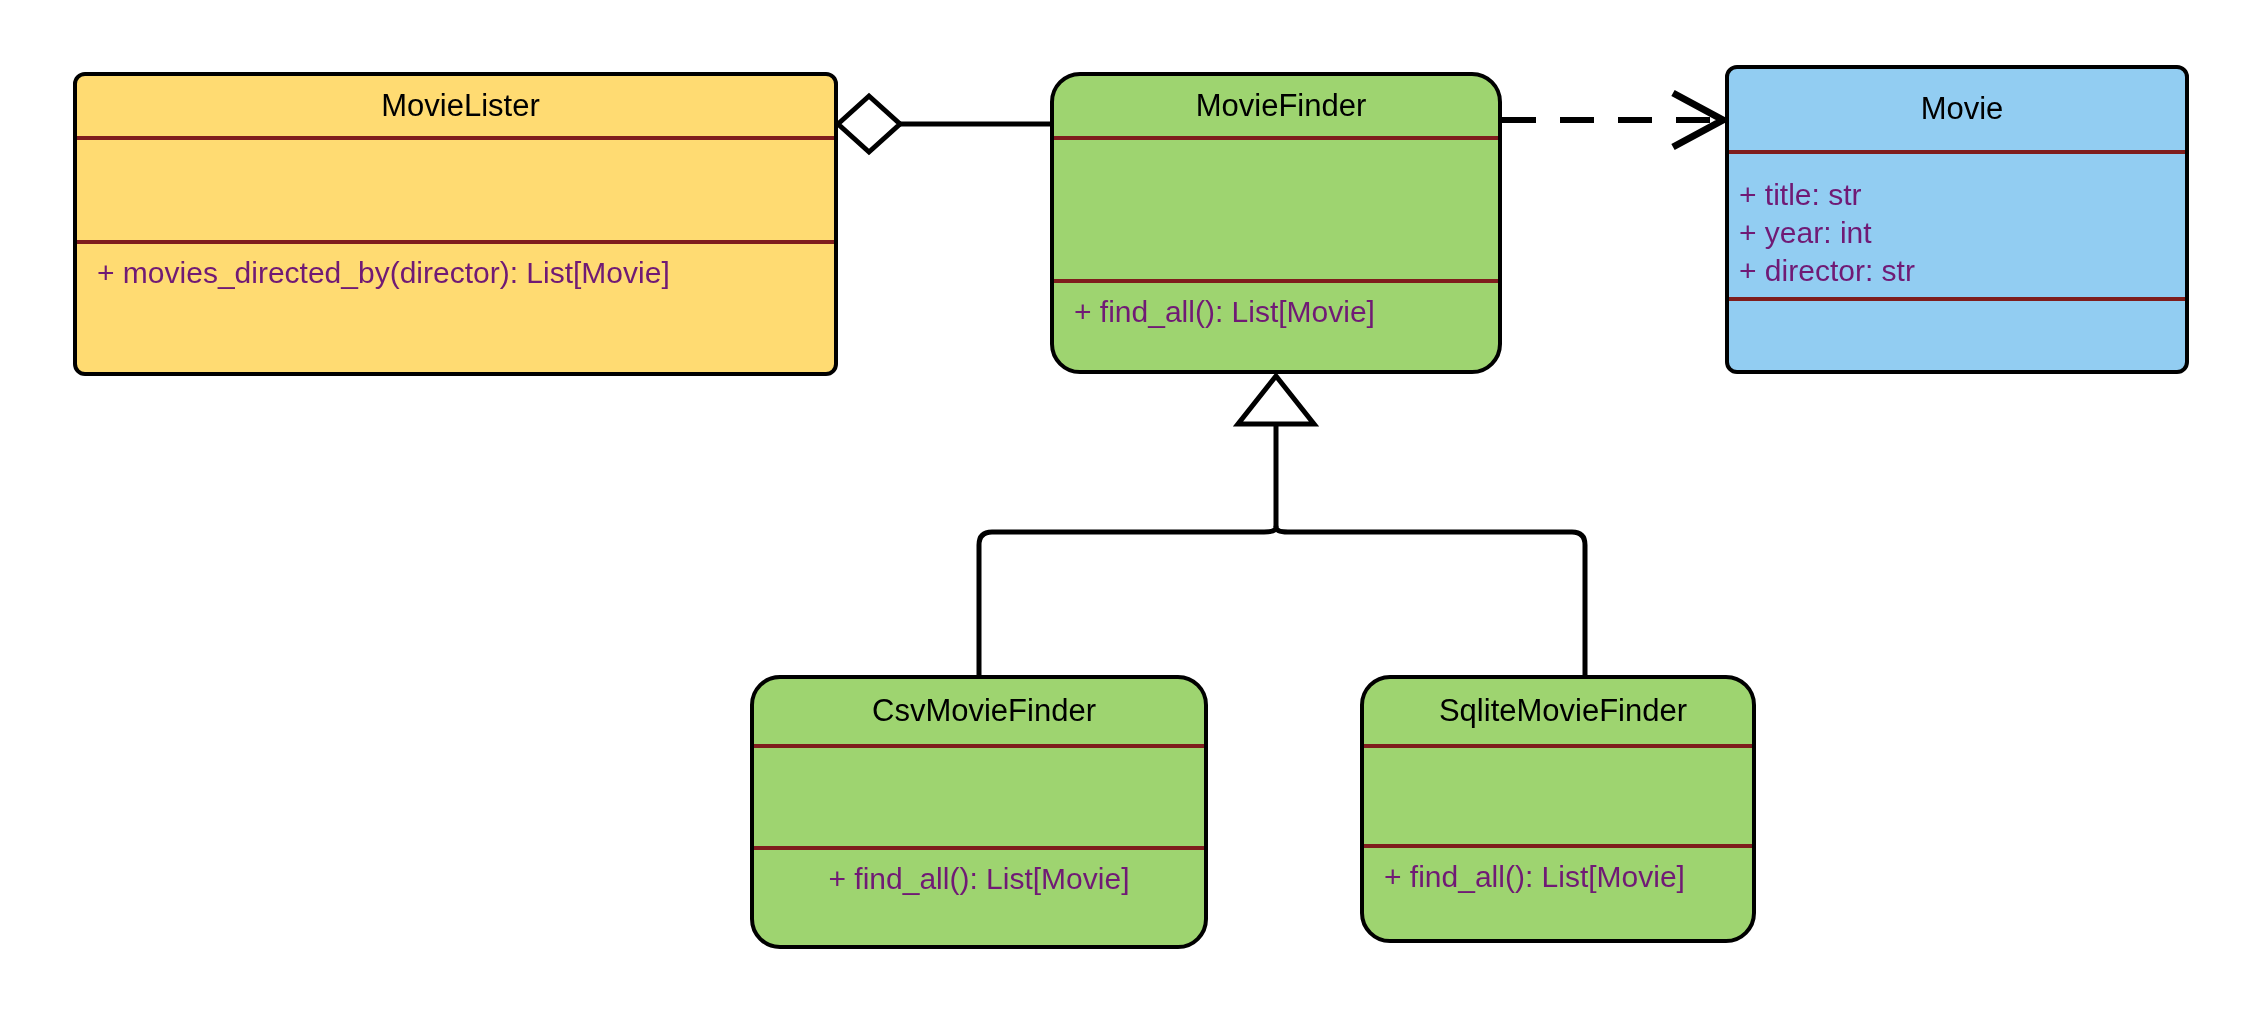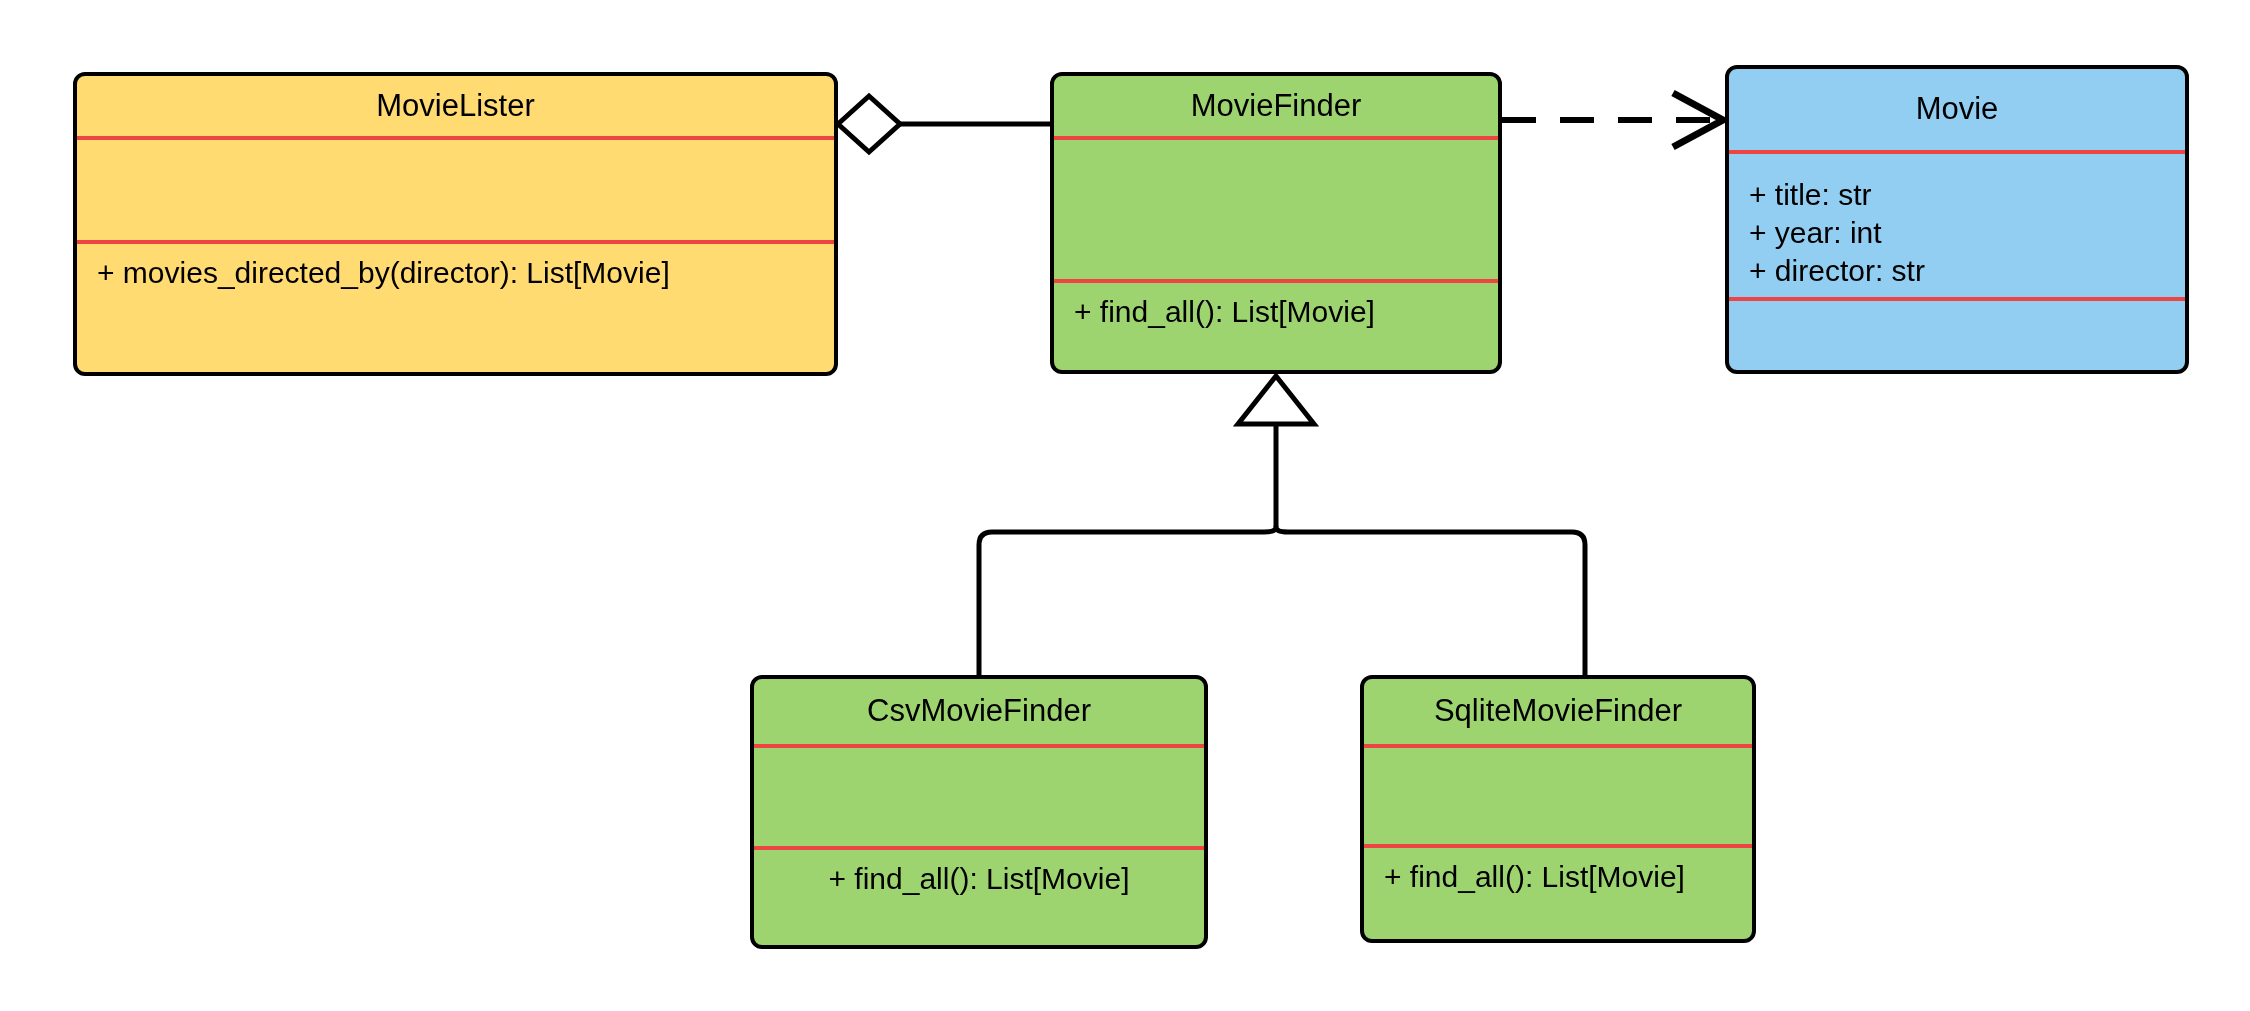--- a/index.html
+++ b/index.html
@@ -34,48 +34,49 @@
     border-radius: 12px;
     overflow: hidden;
     display: flex;
     flex-direction: column;
   }
   .compartment {
     box-sizing: border-box;
     position: relative;
   }
   .compartment.divided {
-    border-bottom: 4px solid #ef4444;
+    border-bottom: 4px solid #7f1d1d;
+    padding-left: 10px;
   }
   .c-name {
     display: flex;
     align-items: center;
     justify-content: center;
   }
   .c-name .class-title {
     font-size: 31px;
     color: #000000;
     line-height: 1.1;
     white-space: nowrap;
   }
   .c-members {
     padding: 10px 20px 4px 20px;
   }
   .member-line {
     font-size: 30px;
-    color: #000000;
+    color: #701a75;
     line-height: 1.27;
     white-space: nowrap;
   }
   .c-empty {
   }
 
   
   .fill-yellow { background: #ffdb72; }
-  .fill-green  { background: #9ed470; }
+  .fill-green  { background: #9ed470; border-radius: 30px; }
   .fill-blue   { background: #92cdf2; gap: 12px; }
 
   
   #cls-movielister {
     left: 73px;  top: 72px;  width: 765px;  height: 304px;
   }
   #cls-movielister .c-name    { height: 64px; }
   #cls-movielister .c-attrs   { height: 104px; }
   #cls-movielister .c-methods { flex: 1 1 auto; }
 

